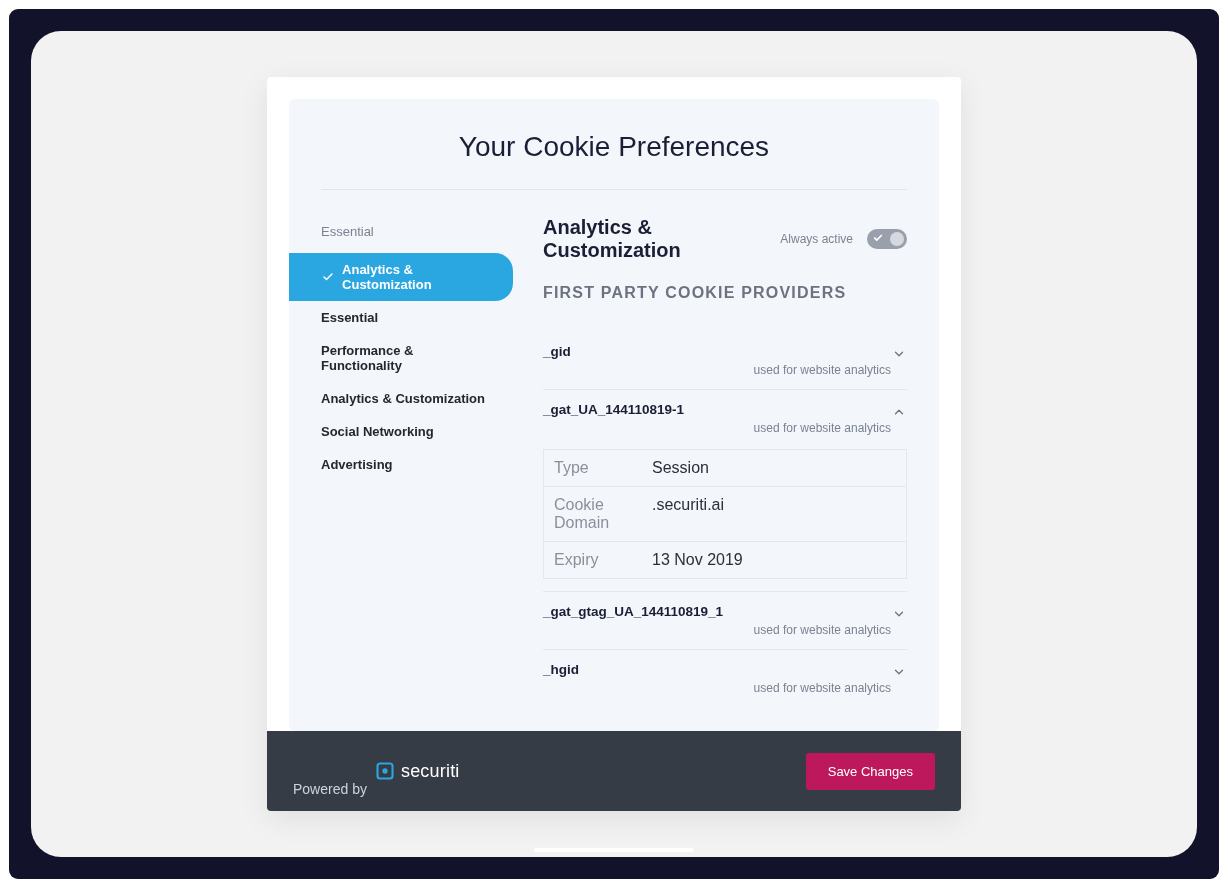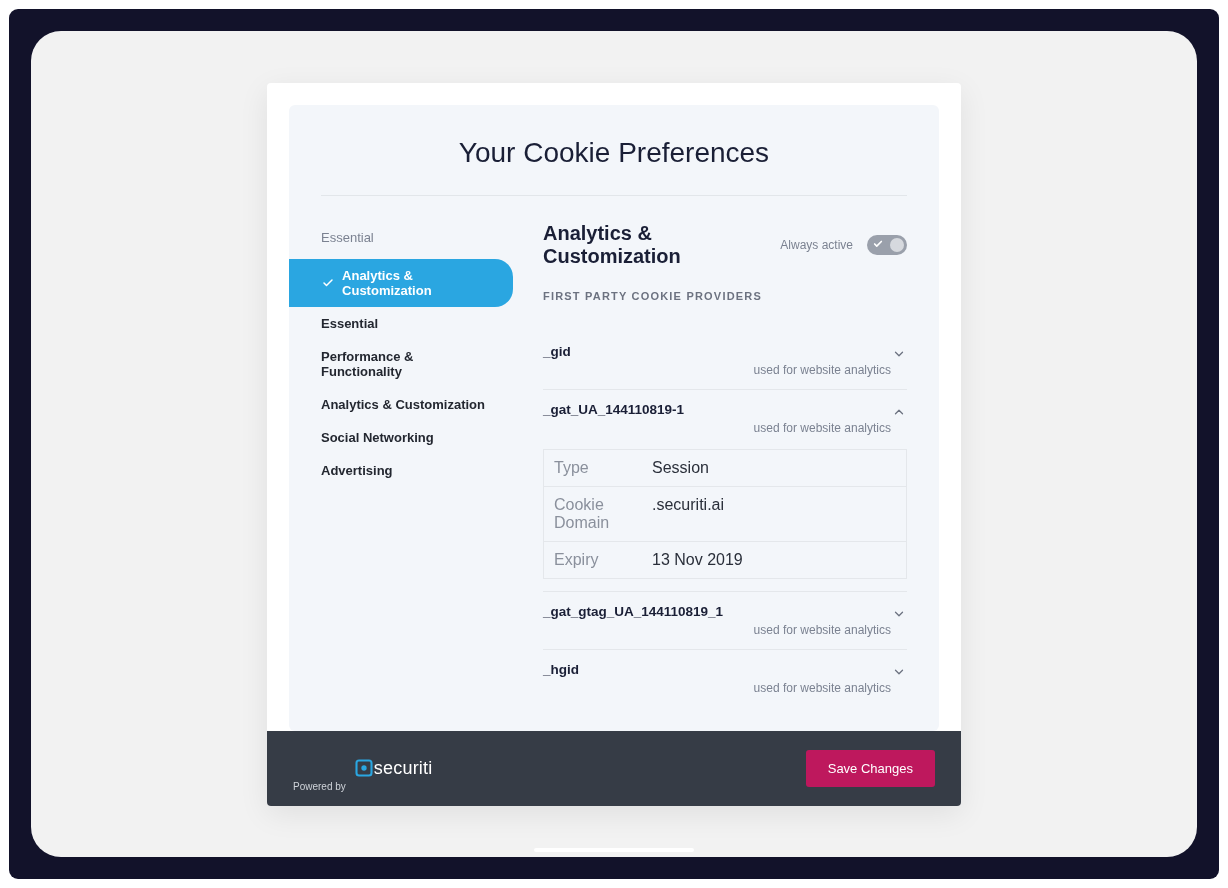--- a/index.html
+++ b/index.html
@@ -137,21 +137,21 @@
   }
   .toggle .knob {
     position: absolute;
     right: 3px;
     width: 14px;
     height: 14px;
     background: #d6d9de;
     border-radius: 50%;
   }
   .section-label {
-    font-size: 11px;
+    font-size: 16px;
     letter-spacing: 1.2px;
     color: #6c7280;
     font-weight: 600;
     margin-bottom: 30px;
   }
   .cookie-row {
     border-bottom: 1px solid #e4e7eb;
     padding: 12px 0;
   }
   .cookie-row:first-of-type { border-top: none; }
@@ -208,27 +208,28 @@
     justify-content: space-between;
     padding: 14px 26px;
   }
   .powered {
     display: flex;
     align-items: center;
     gap: 8px;
     color: #ffffff;
   }
   .powered-label {
-    font-size: 10px;
+    font-size: 14px;
     color: #cfd3d9;
     margin-top: 36px;
   }
   .logo {
     display: flex;
     align-items: center;
+    gap: 6px;
     font-size: 18px;
     font-weight: 500;
     letter-spacing: 0.2px;
   }
   .logo-mark {
     color: #2aa6e1;
     display:inline-flex;
   }
   .save-btn {
     background: #be185d;

